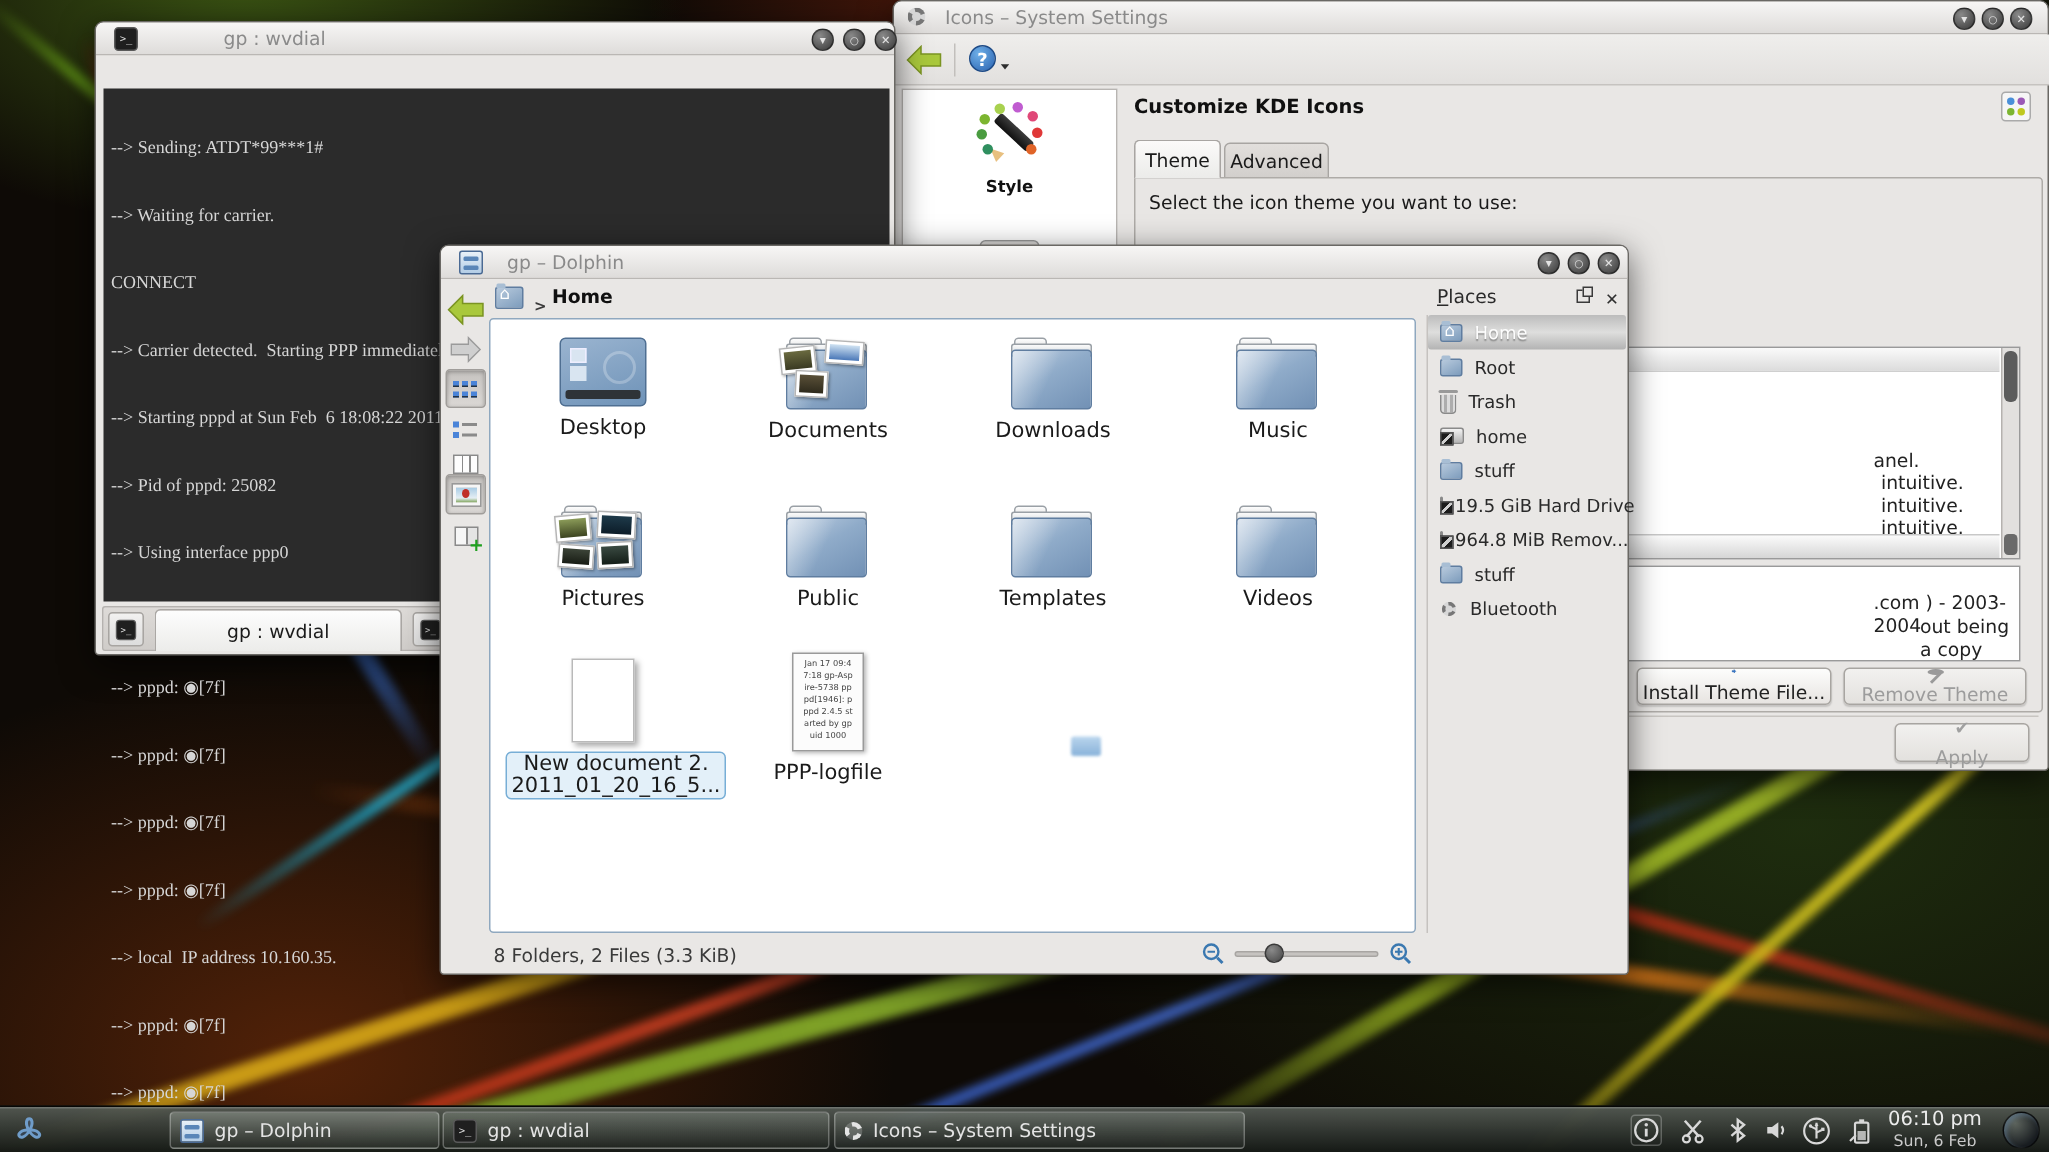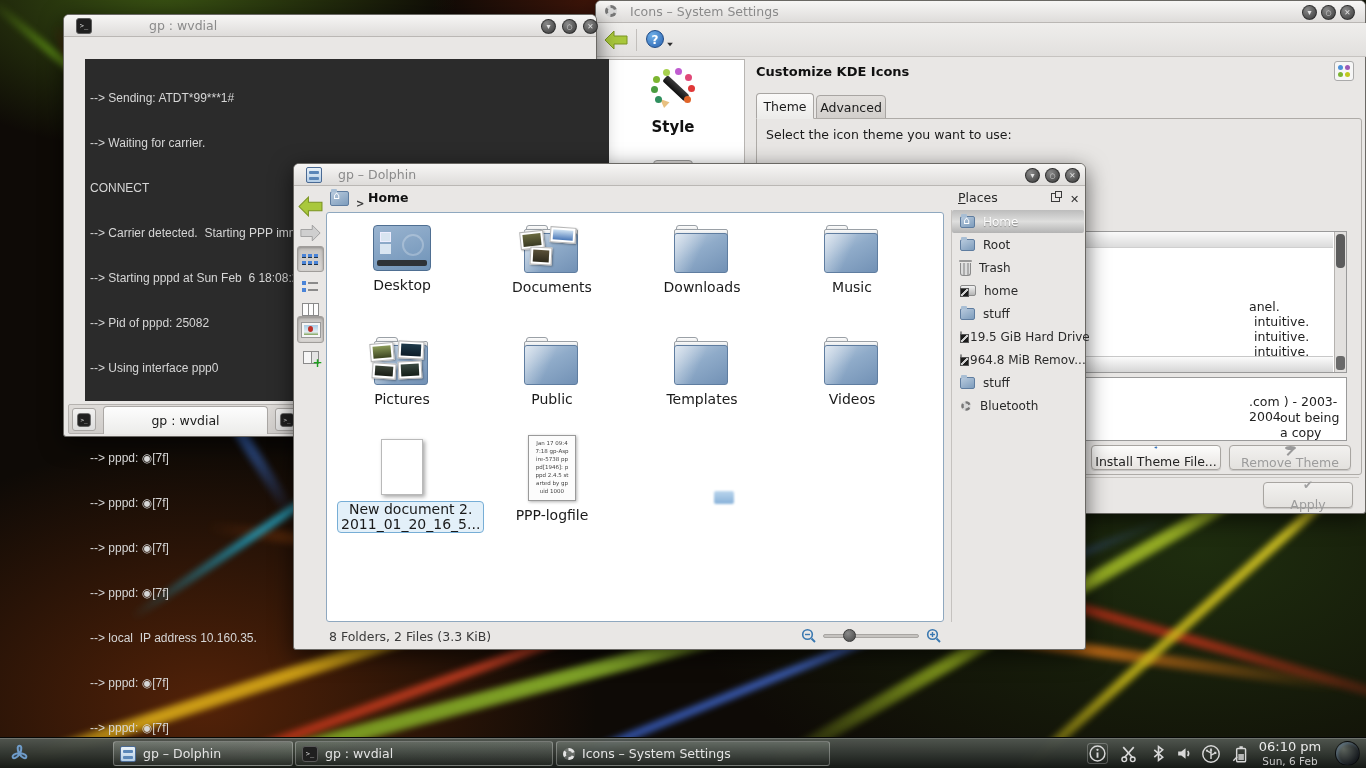--- a/index.html
+++ b/index.html
@@ -131,21 +131,21 @@
   .task .tl { font-size:12.5px; color:#e4e4e4; white-space:nowrap; overflow:hidden; }
   .tray-ic { position:absolute; top:6px; }
   #clock { position:absolute; right:40px; top:1px; width:72px; text-align:center; color:#ececec; }
   #clock .t { font-size:13px; line-height:16px; }
   #clock .d { font-size:10.5px; line-height:12px; color:#c9c9c9; }
   #cashew { position:absolute; right:6px; top:3px; width:25px; height:25px; border-radius:50%;
     background:radial-gradient(circle at 33% 30%, #5d645d, #181c20 72%); border:1px solid rgba(0,0,0,.6);
     box-shadow:inset 2px 2px 3px rgba(130,170,210,.35); }
 
   
-  #term { font-family:Liberation Sans, sans-serif; font-size:12px; line-height:15px; color:#d6d6d6; white-space:pre;margin-left:16px; }
+  #term { font-family:Liberation Serif, serif; font-size:12px; line-height:15px; color:#d6d6d6; white-space:pre; }
 
   .sep-v { width:1px; background:#c2bfbc; }
   .float-ic { position:relative; width:9px; height:9px; border:1px solid #3a3a3a; }
   .float-ic::after { content:""; position:absolute; right:-3px; top:-3px; width:5px; height:5px; background:#e9e7e5; border:1px solid #3a3a3a; }
   .x-ic::after { content:"✕"; font-size:11px; font-weight:bold; color:#2f2f2f; }
   .crumb-sep::after { content:">"; font-weight:bold; font-size:10px; color:#3a3a3a; }
   .uline::first-letter { text-decoration:underline; }
   .dot { position:absolute; border-radius:50%; }
 </style>
 </head>
@@ -194,21 +194,21 @@
           <div class="abs" style="left:8px;top:30px;width:0;height:0;border-top:4px solid transparent;border-bottom:4px solid transparent;border-right:9px solid #e8c080;transform:rotate(43deg);"></div>
           <div class="dot" style="left:2px;top:8px;width:7px;height:7px;background:#7cb530;"></div>
           <div class="dot" style="left:0px;top:18px;width:7px;height:7px;background:#4a9c40;"></div>
           <div class="dot" style="left:4px;top:28px;width:7px;height:7px;background:#2f8f5f;"></div>
           <div class="dot" style="left:12px;top:1px;width:7px;height:7px;background:#a8d14f;"></div>
           <div class="dot" style="left:24px;top:0px;width:7px;height:7px;background:#c05cd0;"></div>
           <div class="dot" style="left:34px;top:6px;width:7px;height:7px;background:#e04878;"></div>
           <div class="dot" style="left:37px;top:17px;width:7px;height:7px;background:#e03838;"></div>
           <div class="dot" style="left:33px;top:28px;width:7px;height:7px;background:#e06428;"></div>
         </div>
-        <div class="abs" style="left:0;right:0;top:52px;font-weight:bold;font-size:15px;color:#111;">Style</div>
+        <div class="abs" style="left:0;right:0;top:52px;font-weight:bold;font-size:11px;color:#111;">Style</div>
       </div>
       <div class="abs" style="left:51px;top:100px;width:40px;height:30px;border:1px solid #999;border-radius:4px;background:linear-gradient(#dcdad8,#b6b4b2);">
         <div class="abs" style="left:5px;top:5px;width:8px;height:18px;background:#555;border-radius:2px;"></div>
         <div class="abs" style="left:18px;top:12px;width:16px;height:3px;background:#707070;transform:rotate(40deg);"></div>
         <div class="abs" style="left:18px;top:12px;width:16px;height:3px;background:#707070;transform:rotate(-40deg);"></div>
       </div>
     </div>
 
     <div class="abs" style="left:160px;top:63px;font-weight:bold;font-size:13px;color:#101010;">Customize KDE Icons</div>
     <div class="abs" style="left:738px;top:60px;width:20px;height:20px;border:1px solid #aaa;border-radius:3px;background:#f6f6f6;">

